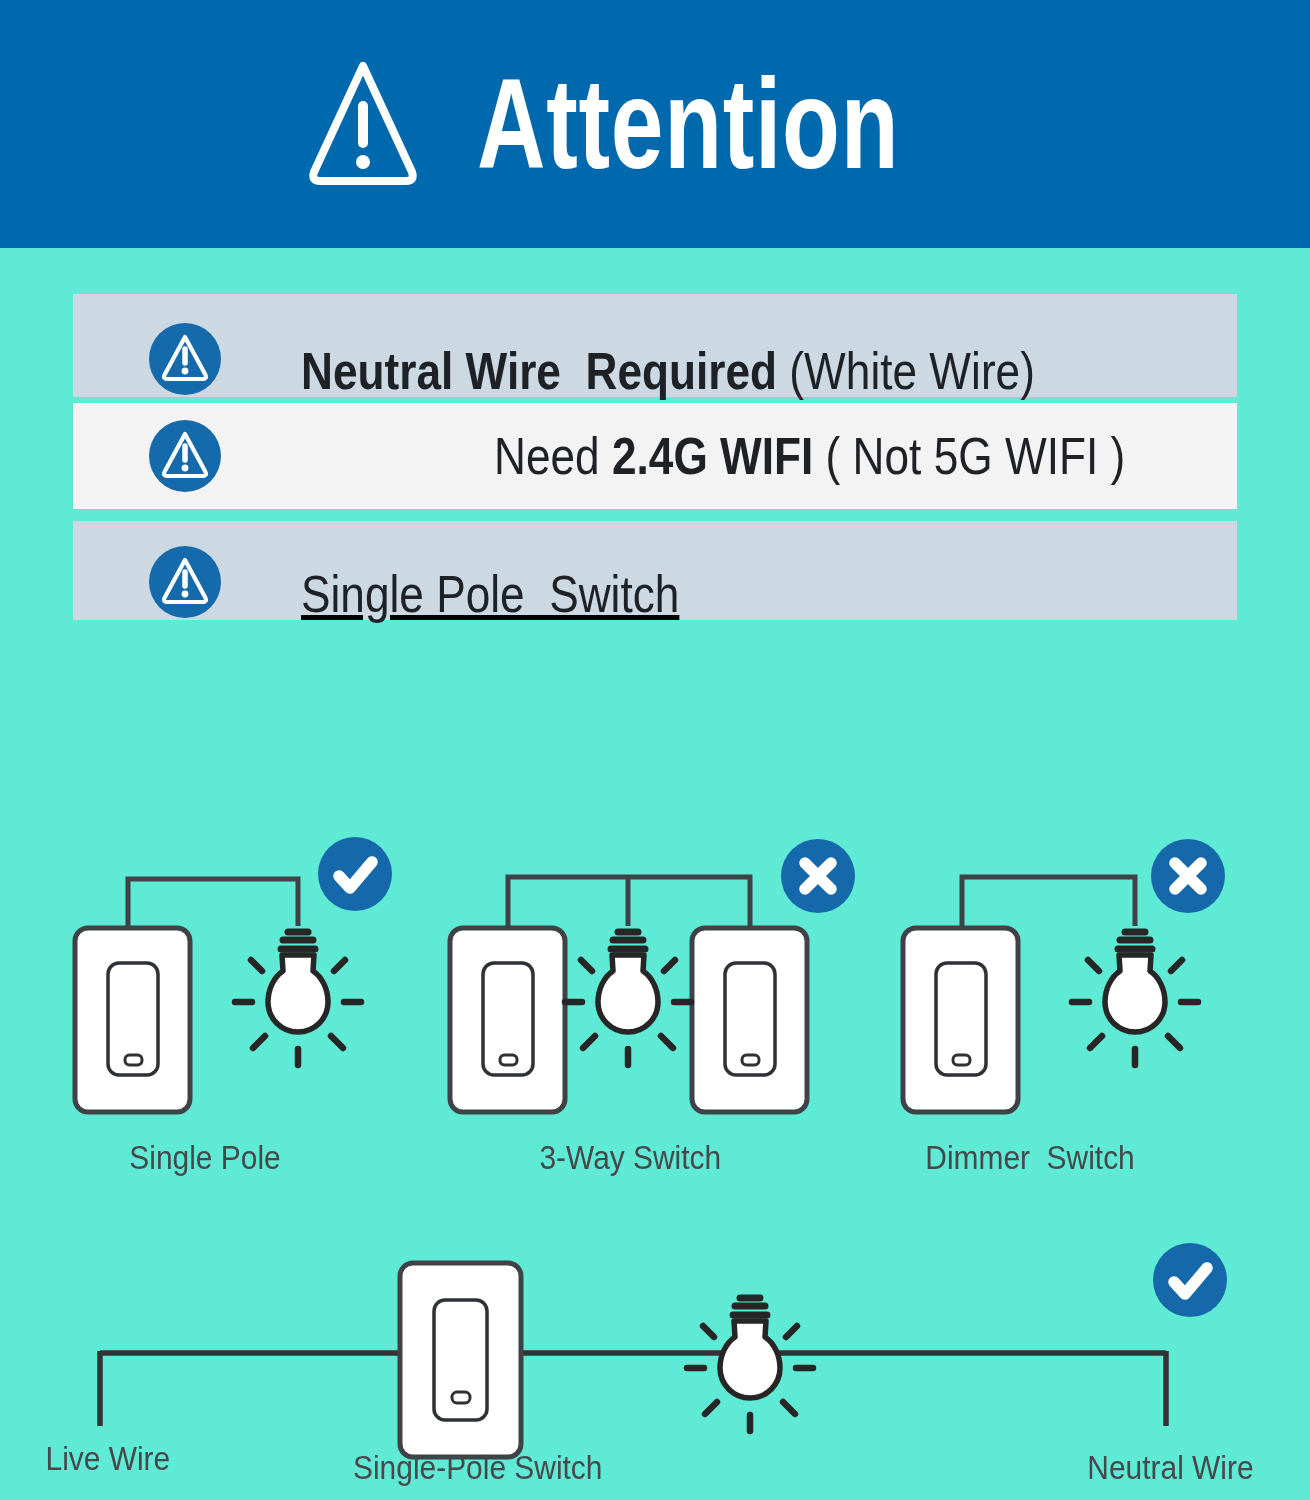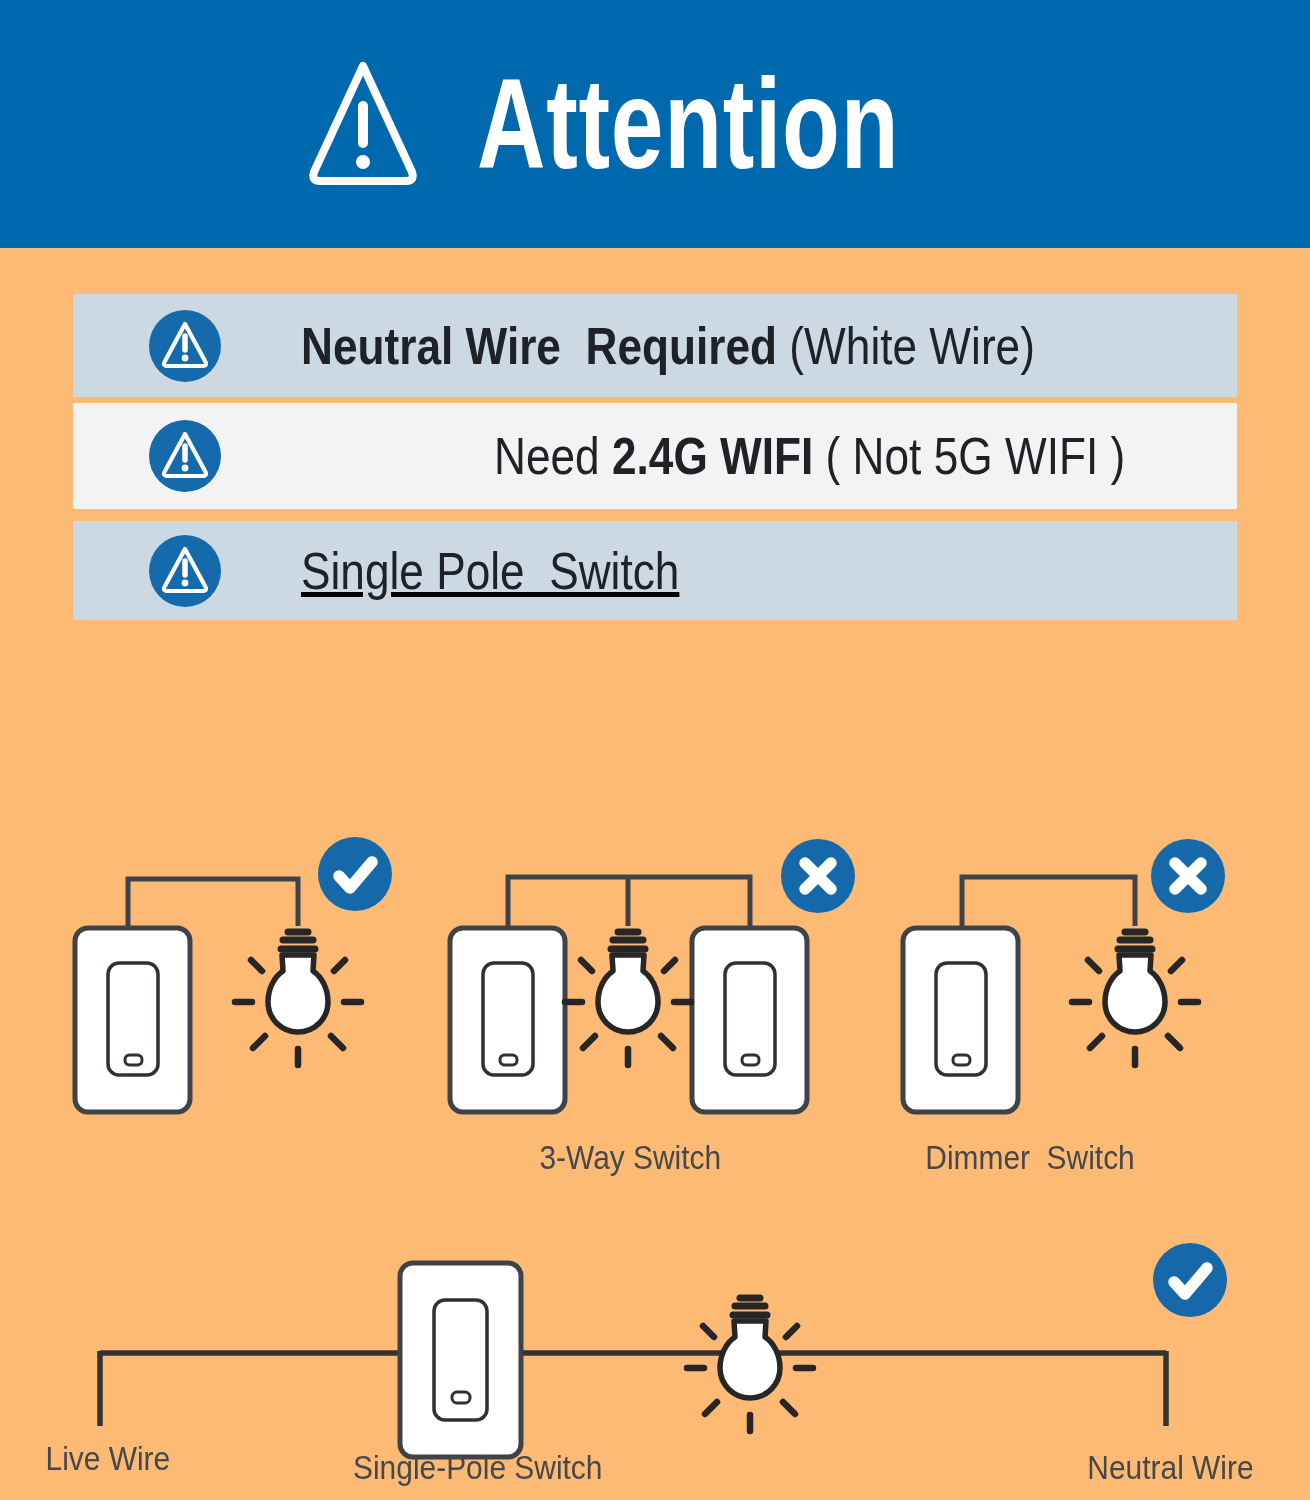--- a/index.html
+++ b/index.html
@@ -1,29 +1,29 @@
 <!DOCTYPE html>
 <html style="--banner-bg: #0068ad; --row-blue: #ccd9e3; --row-gray: #f4f3f4; --icon-blue: #146aab; --mark-blue: #1569aa; --text-dark: #1e2126; --label-gray: #46484b;"><head>
 <meta charset="utf-8">
 <style>
   html,body{margin:0;padding:0;background:#fff;}
-  .page{position:relative;width:1310px;height:1500px;background:#fdba74;
+  .page{position:relative;width:1310px;height:1500px;background:#5eead4;
         font-family:"Liberation Sans",sans-serif;overflow:hidden;}
 
   
   .banner{position:absolute;left:0;top:0;width:1310px;height:248px;
           background:var(--banner-bg);display:flex;align-items:center;
           justify-content:center;gap:54px;padding-left:40px;box-sizing:border-box;}
   .banner-title{color:#ffffff;font-weight:bold;font-size:128px;line-height:1;
           display:inline-block;transform:scaleX(.74);transform-origin:left center;
           letter-spacing:1px;white-space:pre;}
 
   
   .wrow{position:absolute;left:73px;width:1164px;display:flex;align-items:center;}
-  .row-blue{background:var(--row-blue);}
+  .row-blue{background:var(--row-blue);align-items:flex-end;}
   .row-gray{background:var(--row-gray);justify-content:space-between;}
   .wrow .icon{margin-left:74px;flex:0 0 auto;display:block;}
   .wtext{margin-left:78px;font-size:52px;color:var(--text-dark);line-height:1;
          display:inline-block;transform:scaleX(.85);transform-origin:left center;
          white-space:pre;}
   .wtext b{font-weight:bold;}
 
   
   .dlabel{position:absolute;text-align:center;font-size:34px;color:var(--label-gray);
           white-space:pre;}
@@ -141,20 +141,21 @@
     </g>
 
     <g>
       <polyline class="wire" points="962,928 962,877 1135,877 1135,926"></polyline>
       <use href="#switch" x="903" y="928"></use>
       <use href="#bulb" x="1135" y="1002"></use>
       <use href="#mark-x" x="1188" y="876"></use>
     </g>
   </svg>
 
+  <div class="dlabel" style="left:55px;top:1138px;width:300px;"><span>Single Pole</span></div>
   <div class="dlabel" style="left:480px;top:1138px;width:300px;"><span>3-Way Switch</span></div>
   <div class="dlabel" style="left:880px;top:1138px;width:300px;"><span>Dimmer  Switch</span></div>
 
   <svg style="position:absolute;left:0;top:1230px;" width="1310" height="270" viewBox="0 1230 1310 270">
     <line class="wire2" x1="100" y1="1353" x2="1166" y2="1353"></line>
     <line class="wire2" x1="100" y1="1351" x2="100" y2="1426"></line>
     <line class="wire2" x1="1166" y1="1351" x2="1166" y2="1426"></line>
     <g>
       <rect class="plate" x="400" y="1263" width="121" height="194" rx="13"></rect>
       <rect class="rocker" x="434" y="1300" width="53" height="120" rx="11"></rect>

